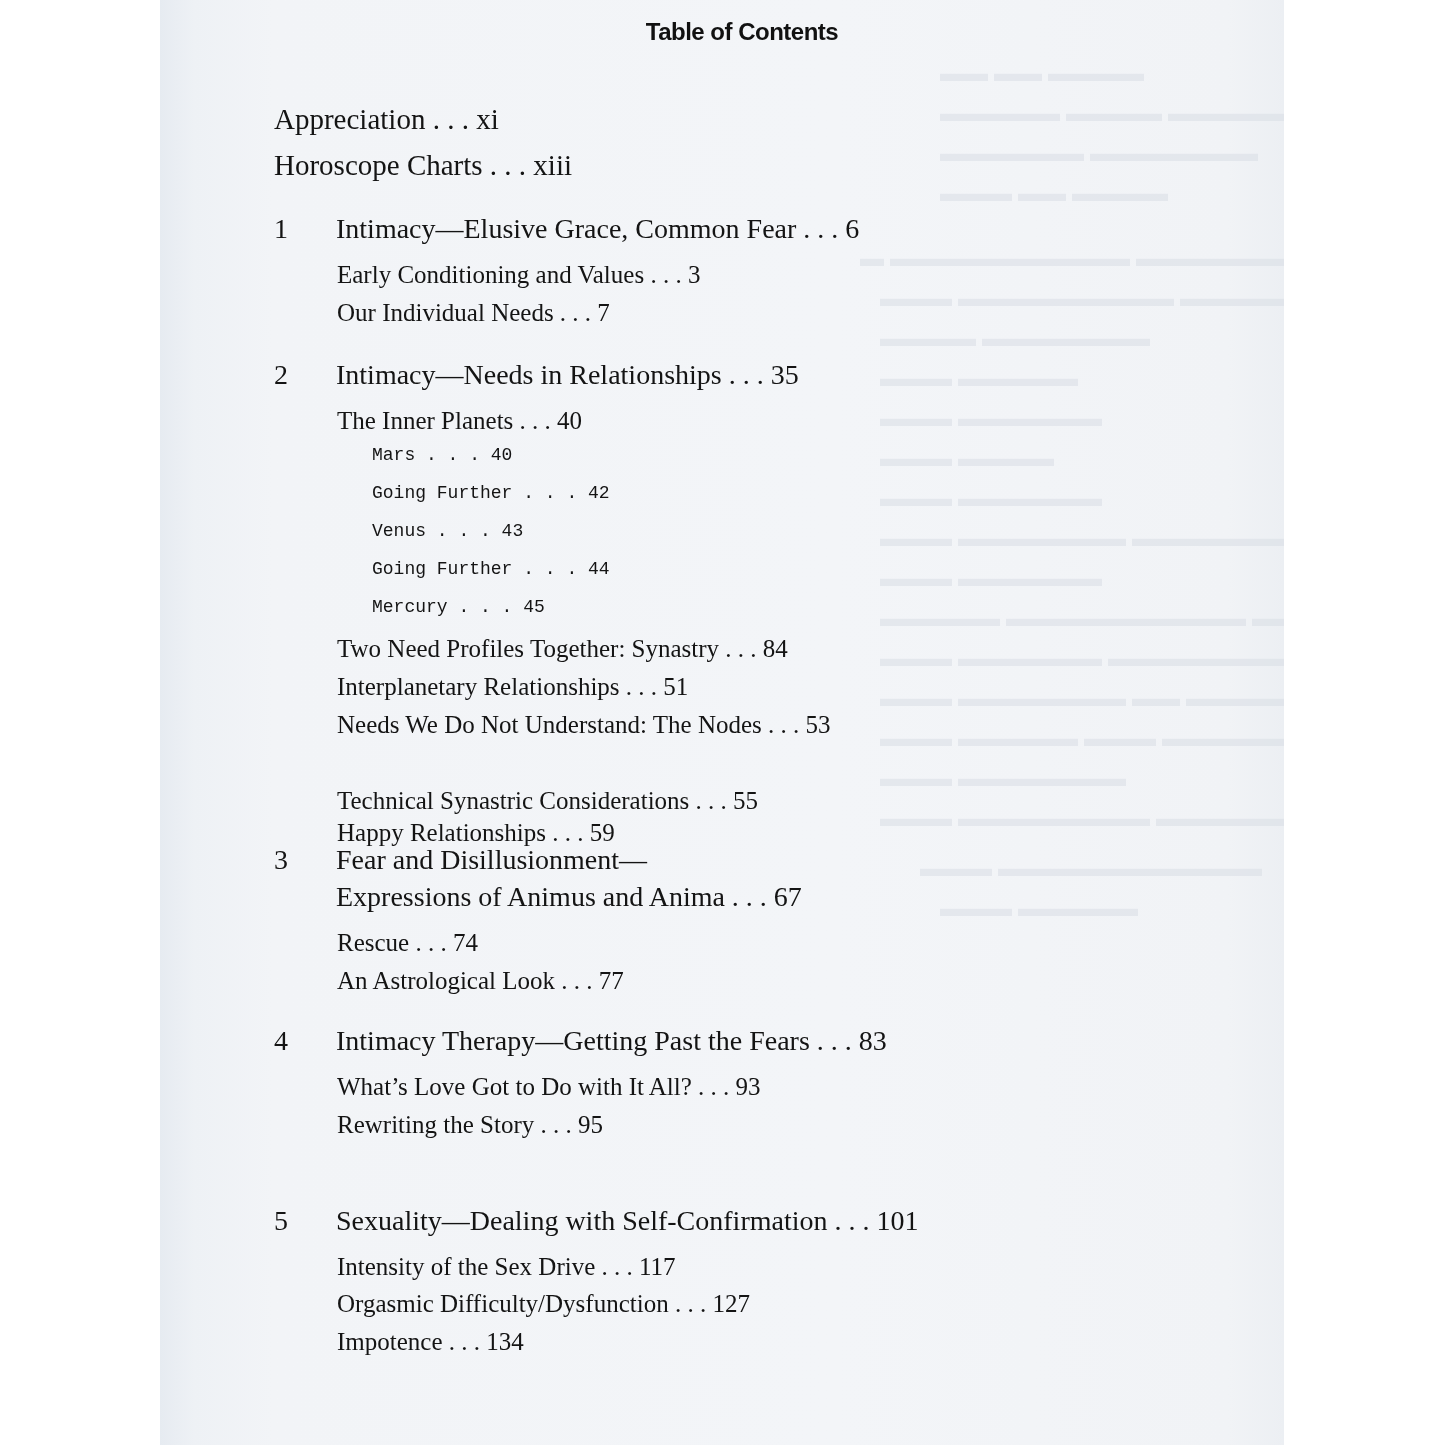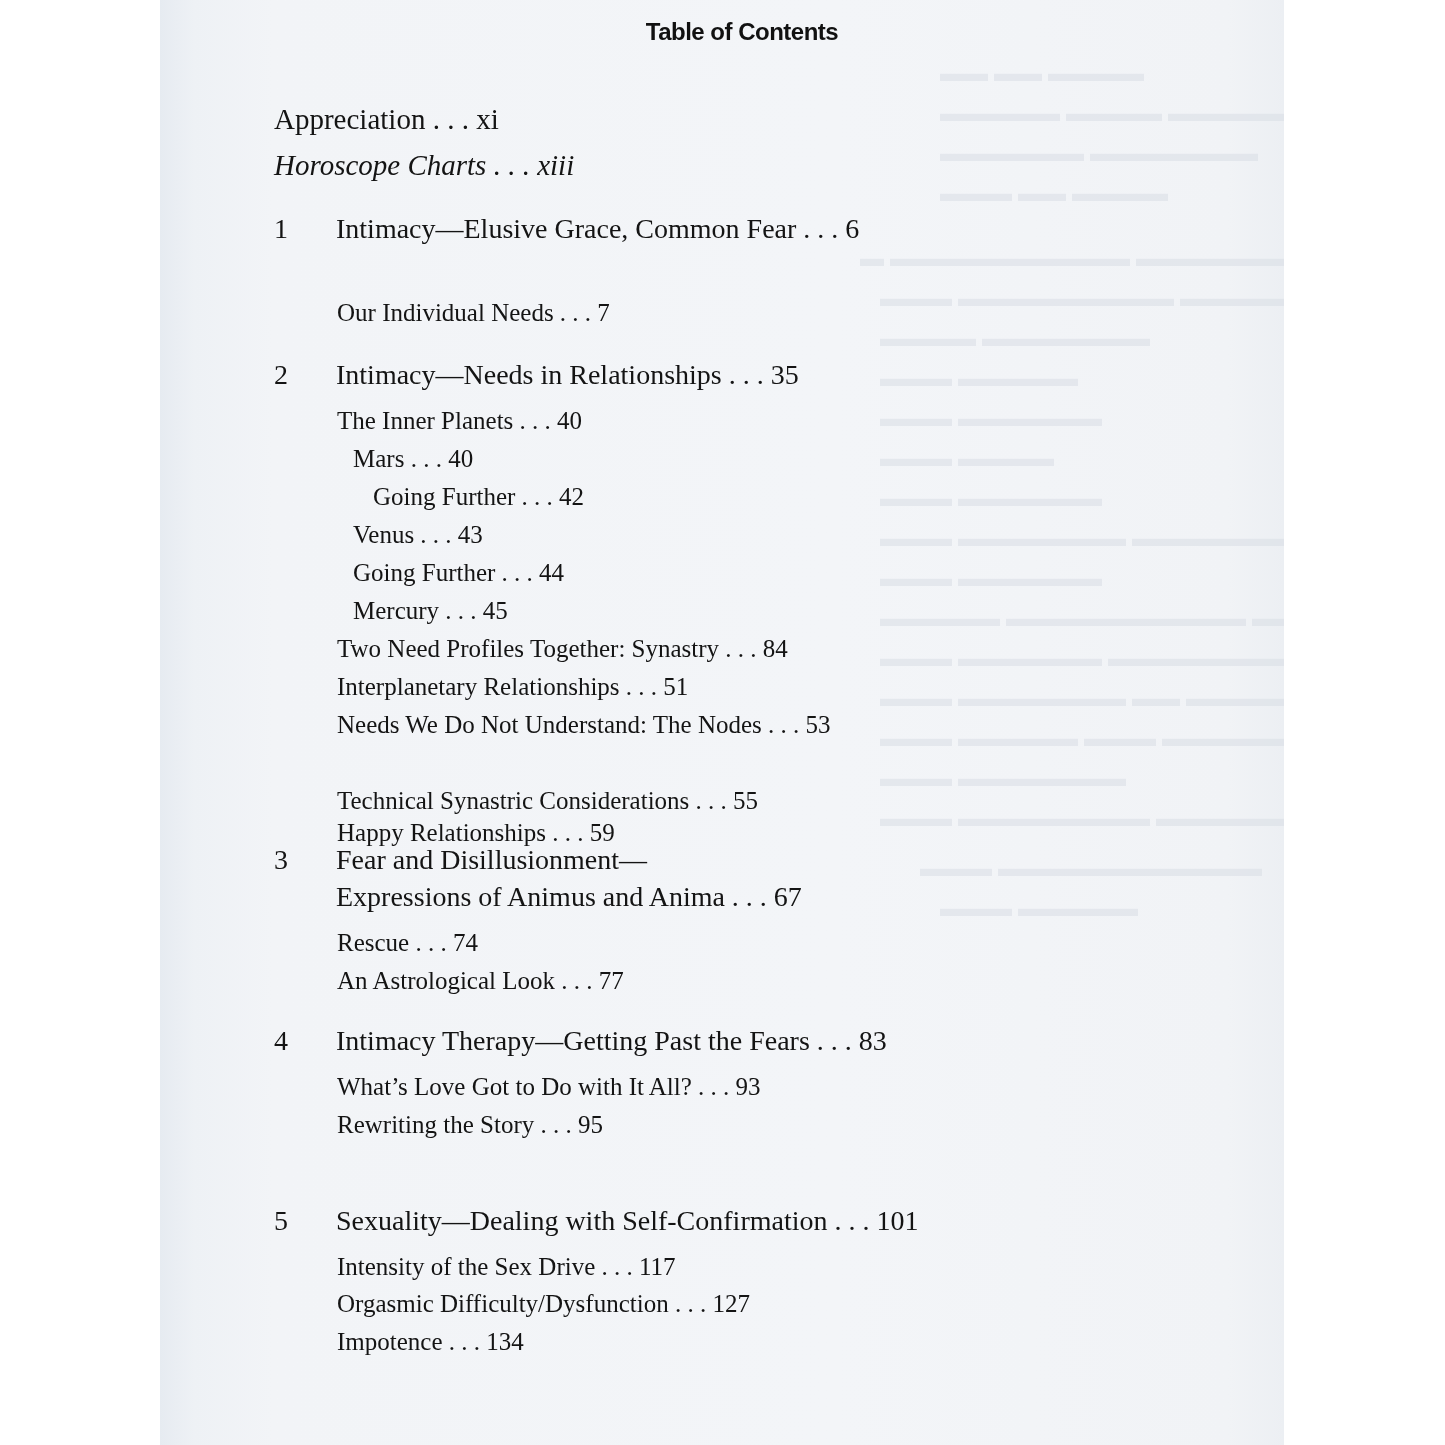--- a/index.html
+++ b/index.html
@@ -60,22 +60,23 @@
     }
     .chap-title {
       left: 176px;
       font-size: 28px;
     }
     .sub {
       left: 177px;
       font-size: 25px;
     }
     .subsub {
-      left: 193px;
-      font-size: 25px;
+      left: 212px;
+      font-size: 18px;
+      font-family: Liberation Mono, monospace;
     }
   </style>
 </head>
 <body>
 
 <div class="page">
 
   <div class="bleed" style="left:780px; top:60px;">▬▬▬▬ ▬▬ ▬▬</div>
   <div class="bleed" style="left:780px; top:100px;">▬▬▬▬▬ ▬▬▬▬ ▬▬▬▬▬</div>
   <div class="bleed" style="left:780px; top:140px;">▬▬▬▬▬▬▬ ▬▬▬▬▬▬</div>
@@ -94,31 +95,32 @@
   <div class="bleed" style="left:720px; top:685px;">▬▬▬▬▬▬▬▬▬▬ ▬▬ ▬▬▬▬▬▬▬ ▬▬▬</div>
   <div class="bleed" style="left:720px; top:725px;">▬▬▬▬▬▬▬▬▬ ▬▬▬ ▬▬▬▬▬ ▬▬▬</div>
   <div class="bleed" style="left:720px; top:765px;">▬▬▬▬▬▬▬ ▬▬▬</div>
   <div class="bleed" style="left:720px; top:805px;">▬▬▬▬▬▬▬ ▬▬▬▬▬▬▬▬ ▬▬▬</div>
   <div class="bleed" style="left:760px; top:855px;">▬▬▬▬▬▬▬▬▬▬▬ ▬▬▬</div>
   <div class="bleed" style="left:780px; top:895px;">▬▬▬▬▬ ▬▬▬</div>
 
   <h1 class="toc-title">Table of Contents</h1>
 
   <div class="entry front" style="top:105px;">Appreciation . . . xi</div>
-  <div class="entry front" style="top:151px;font-style:italic;">Horoscope Charts . . . xiii</div>
+  <div class="entry front" style="top:151px;">Horoscope Charts . . . xiii</div>
 
   <div class="entry chap-num" style="top:215px;">1</div>
   <div class="entry chap-title" style="top:215px;">Intimacy—Elusive Grace, Common Fear . . . 6</div>
+  <div class="entry sub" style="top:262px;">Early Conditioning and Values . . . 3</div>
   <div class="entry sub" style="top:300px;">Our Individual Needs . . . 7</div>
 
   <div class="entry chap-num" style="top:361px;">2</div>
   <div class="entry chap-title" style="top:361px;">Intimacy—Needs in Relationships . . . 35</div>
   <div class="entry sub" style="top:408px;">The Inner Planets . . . 40</div>
   <div class="entry subsub" style="top:446px;">Mars . . . 40</div>
-  <div class="entry subsub" style="top:484px;margin-left:20px;">Going Further . . . 42</div>
+  <div class="entry subsub" style="top:484px;">Going Further . . . 42</div>
   <div class="entry subsub" style="top:522px;">Venus . . . 43</div>
   <div class="entry subsub" style="top:560px;">Going Further . . . 44</div>
   <div class="entry subsub" style="top:598px;">Mercury . . . 45</div>
   <div class="entry sub" style="top:636px;">Two Need Profiles Together: Synastry . . . 84</div>
   <div class="entry sub" style="top:674px;">Interplanetary Relationships . . . 51</div>
   <div class="entry sub" style="top:712px;">Needs We Do Not Understand: The Nodes . . . 53</div>
   <div class="entry sub" style="top:792px;margin-top:28px;">Happy Relationships . . . 59</div>
   <div class="entry sub" style="top:788px;">Technical Synastric Considerations . . . 55</div>
 
   <div class="entry chap-num" style="top:846px;">3</div>

